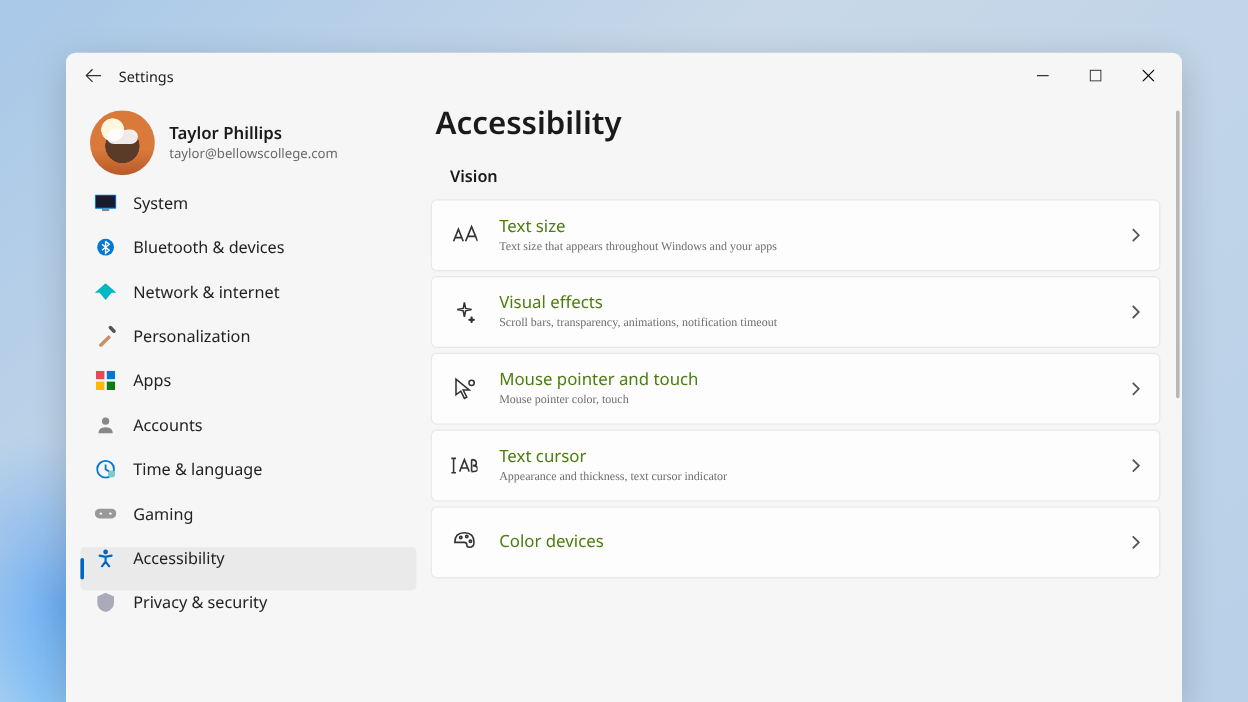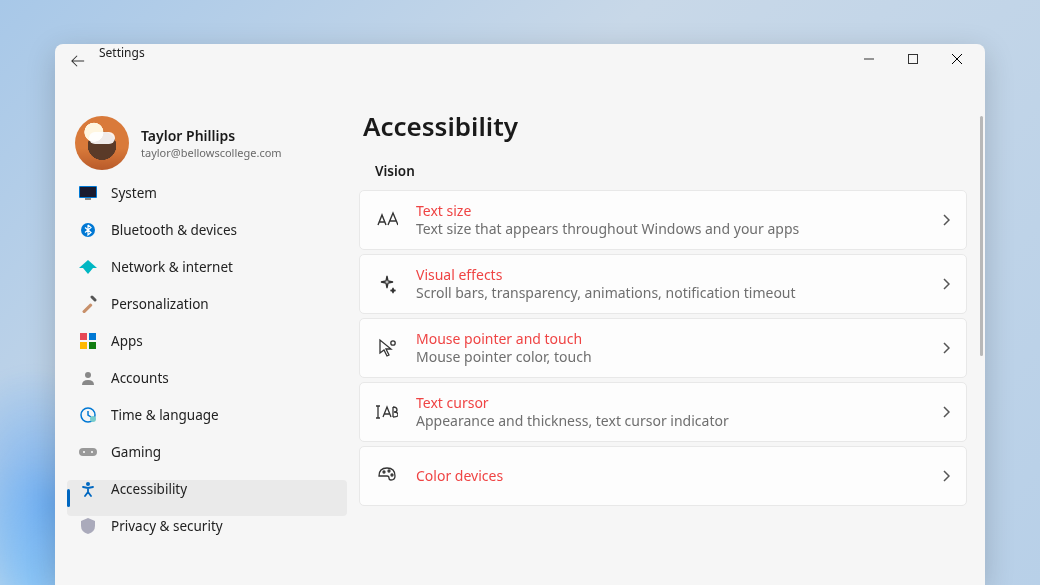--- a/index.html
+++ b/index.html
@@ -33,34 +33,34 @@
     background: #f6f6f6;
     border-radius: 8px 8px 0 0;
     box-shadow: 0 8px 30px rgba(0,0,0,0.18);
     display: flex;
     flex-direction: column;
     overflow: hidden;
   }
   .titlebar {
     height: 38px;
     display: flex;
-    align-items: flex-start;
+    align-items: center;
     padding: 0 6px;
     flex-shrink: 0;
   }
   .back-btn {
     width: 34px; height: 34px;
     display:flex; align-items:center; justify-content:center;
     cursor: pointer;
     border-radius:4px;
   }
   .title-text { font-size: 12px; color: #222; margin-left: 4px; }
   .caption { margin-left:auto; display:flex; }
   .cap-btn { width:44px; height:30px; display:flex; align-items:center; justify-content:center; cursor:pointer; }
-  .body { flex:1; display:flex; overflow:hidden;margin-top:24px; }
+  .body { flex:1; display:flex; overflow:hidden; }
   .sidebar {
     width: 300px;
     flex-shrink:0;
     padding: 6px 8px 0 12px;
     display:flex;
     flex-direction:column;
     overflow:hidden;
   }
   .profile { display:flex; align-items:center; gap:12px; padding: 4px 8px 14px 8px; }
   .avatar {
@@ -119,22 +119,22 @@
     background:#fdfdfd;
     border:1px solid #e8e8e8;
     border-radius:5px;
     height:60px;
     display:flex; align-items:center;
     padding:0 16px;
     cursor:pointer;
   }
   .card-icon { width:22px; display:flex; align-items:center; justify-content:center; margin-right:18px; }
   .card-text { flex:1; }
-  .card-title { font-size:14px; color:#ef4444; line-height:1.3; }
-  .card-sub { font-size:14px; color:#6f6f6f; line-height:1.3; }
+  .card-title { font-size:14px; color:#4d7c0f; line-height:1.3; }
+  .card-sub { font-size:10px; color:#6f6f6f; line-height:1.3;font-family:Liberation Serif, serif; }
   .chev { color:#555; }
   .scrollbar {
     position:absolute; right:2px; top:10px; width:3px; height:240px;
     background:#b8b8b8; border-radius:2px;
   }
 </style>
 </head>
 <body>
 
 <div class="bloom"></div>

